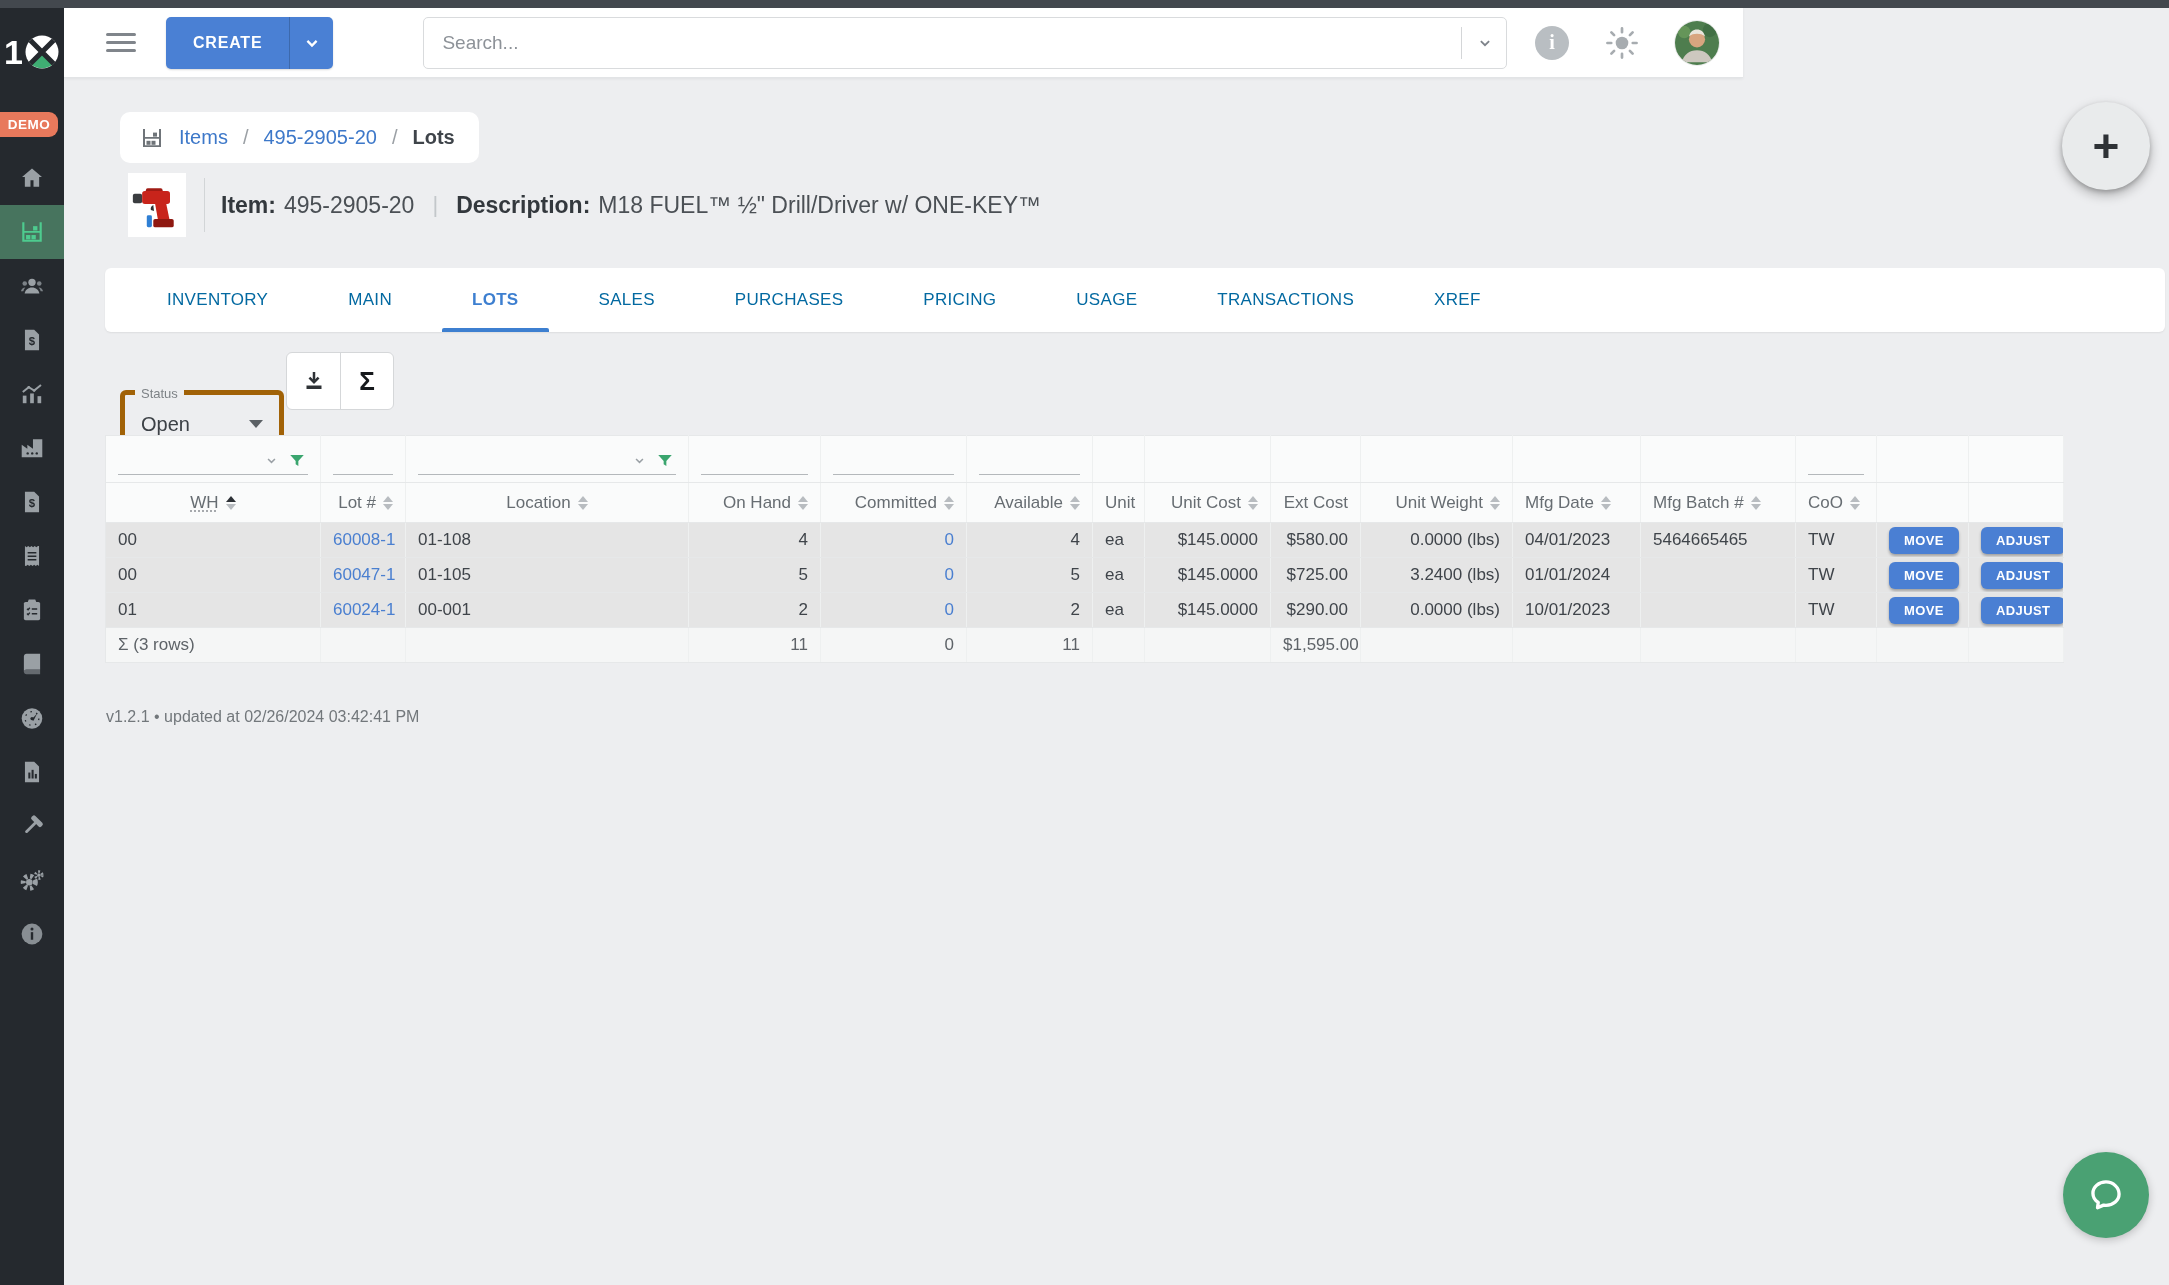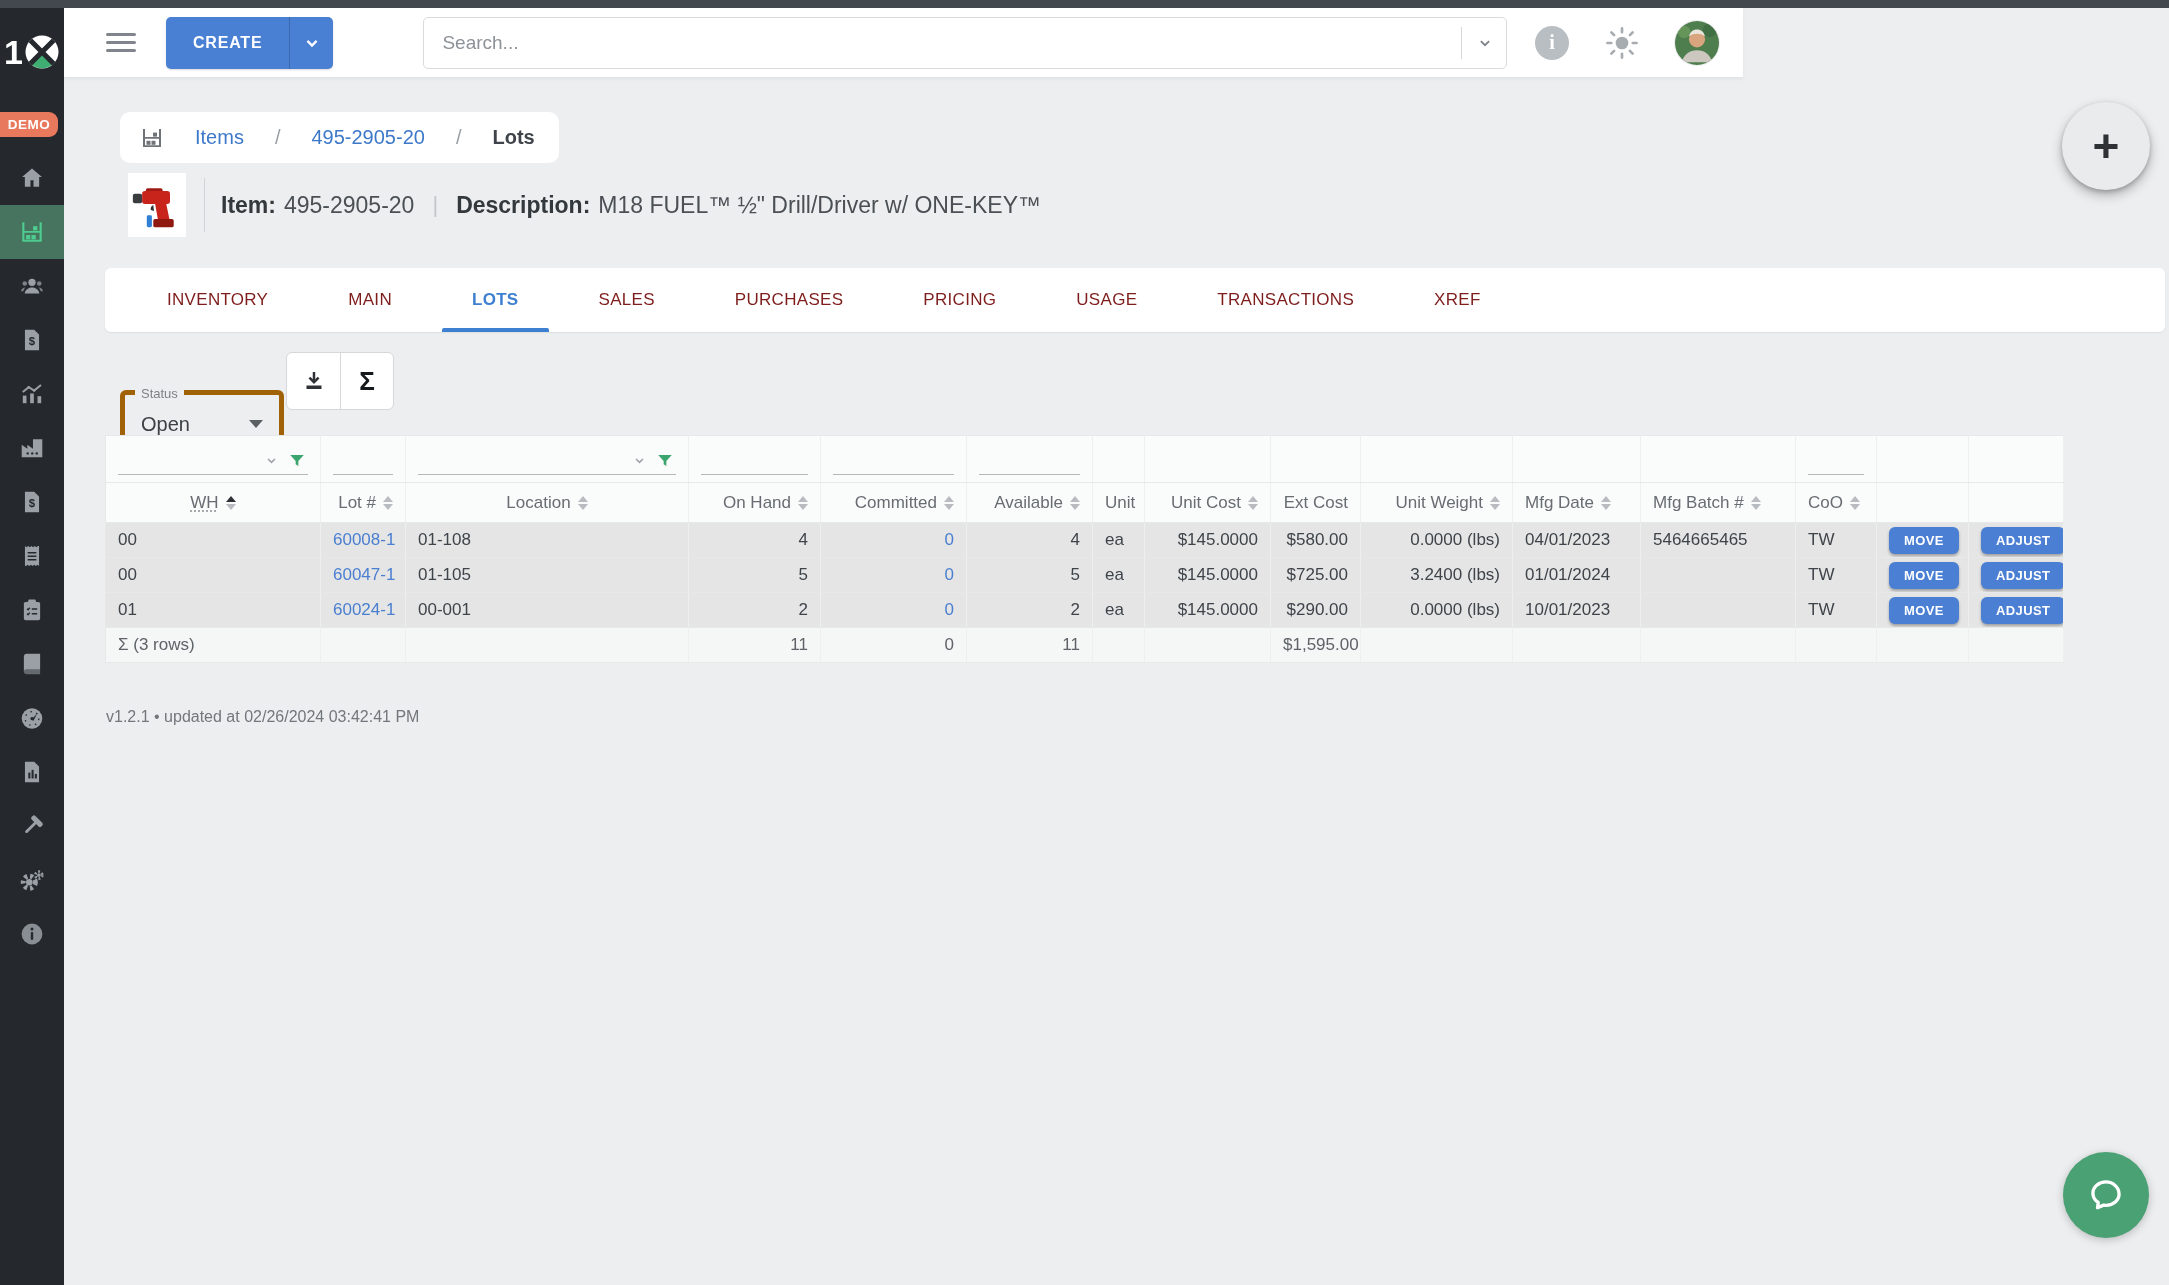--- a/index.html
+++ b/index.html
@@ -53,38 +53,38 @@
   .fab-plus { position:absolute; left:2062px; top:102px; width:88px; height:88px; border-radius:50%;
     background:#e9ebec; box-shadow:0 5px 12px rgba(0,0,0,.28), 0 2px 4px rgba(0,0,0,.18);
     display:flex; align-items:center; justify-content:center; font-size:46px; font-weight:bold;
     color:#2e3236; z-index:30; cursor:pointer; line-height:1; }
   .chat-fab { position:absolute; left:2063px; top:1152px; width:86px; height:86px; border-radius:50%;
     background:#4aa173; display:flex; align-items:center; justify-content:center;
     box-shadow:0 2px 8px rgba(0,0,0,.22); z-index:30; cursor:pointer; }
 
   
   .breadcrumb { position:absolute; left:120px; top:112px; height:51px; background:#fff; border-radius:10px;
-    display:inline-flex; align-items:center; gap:31px; padding:0 24px 0 20px; font-size:20px; }
+    display:inline-flex; align-items:center; gap:15px; padding:0 24px 0 20px; font-size:20px; }
   .breadcrumb a { color:#3d78c9; text-decoration:none; cursor:pointer; }
   .crumb-sep { color:#9ba0a5; }
   .crumb-current { color:#3f444a; font-weight:bold; }
 
   
   .item-banner { position:absolute; left:128px; top:172px; height:66px; display:flex; align-items:center; }
   .thumb { width:58px; height:64px; background:#fff; display:flex; align-items:center; justify-content:center; }
   .banner-vdiv { width:1px; height:54px; background:#d2d5d7; margin:0 16px 0 18px; }
   .banner-text { font-size:23px; color:#4b5055; display:flex; align-items:center; }
   .banner-text b { color:#33383d; margin-right:8px; }
   .banner-pipe { color:#c3c7ca; margin:0 18px; font-size:22px; font-weight:300; }
 
   
   .tabs-card { position:absolute; left:105px; top:268px; width:2060px; height:64px; background:#fff;
     border-radius:6px; box-shadow:0 1px 2px rgba(0,0,0,.07); display:flex; align-items:stretch; padding:0 22px; }
   .tab { position:relative; display:flex; align-items:center; padding:0 40px; font-size:17px;
-    color:#7f1d1d; letter-spacing:.3px; cursor:pointer; white-space:nowrap; }
+    color:#0369a1; letter-spacing:.3px; cursor:pointer; white-space:nowrap; }
   .tab.active { color:#3d7fd0; font-weight:bold; }
   .tab.active::after { content:""; position:absolute; left:10px; right:10px; bottom:0; height:4px;
     background:#3d7fd0; border-radius:2px 2px 0 0; }
 
   
   .status-field { position:absolute; left:120px; top:350px; width:164px; height:62px;
     border:5px solid #a16207; border-radius:6px; cursor:pointer;margin-top:40px; }
   .status-legend { position:absolute; top:-9px; left:10px; background:#edeef0; padding:0 6px;
     font-size:13px; color:#7d8286; }
   .status-row { height:100%; display:flex; align-items:center; justify-content:space-between; padding:6px 16px 0 16px; }

